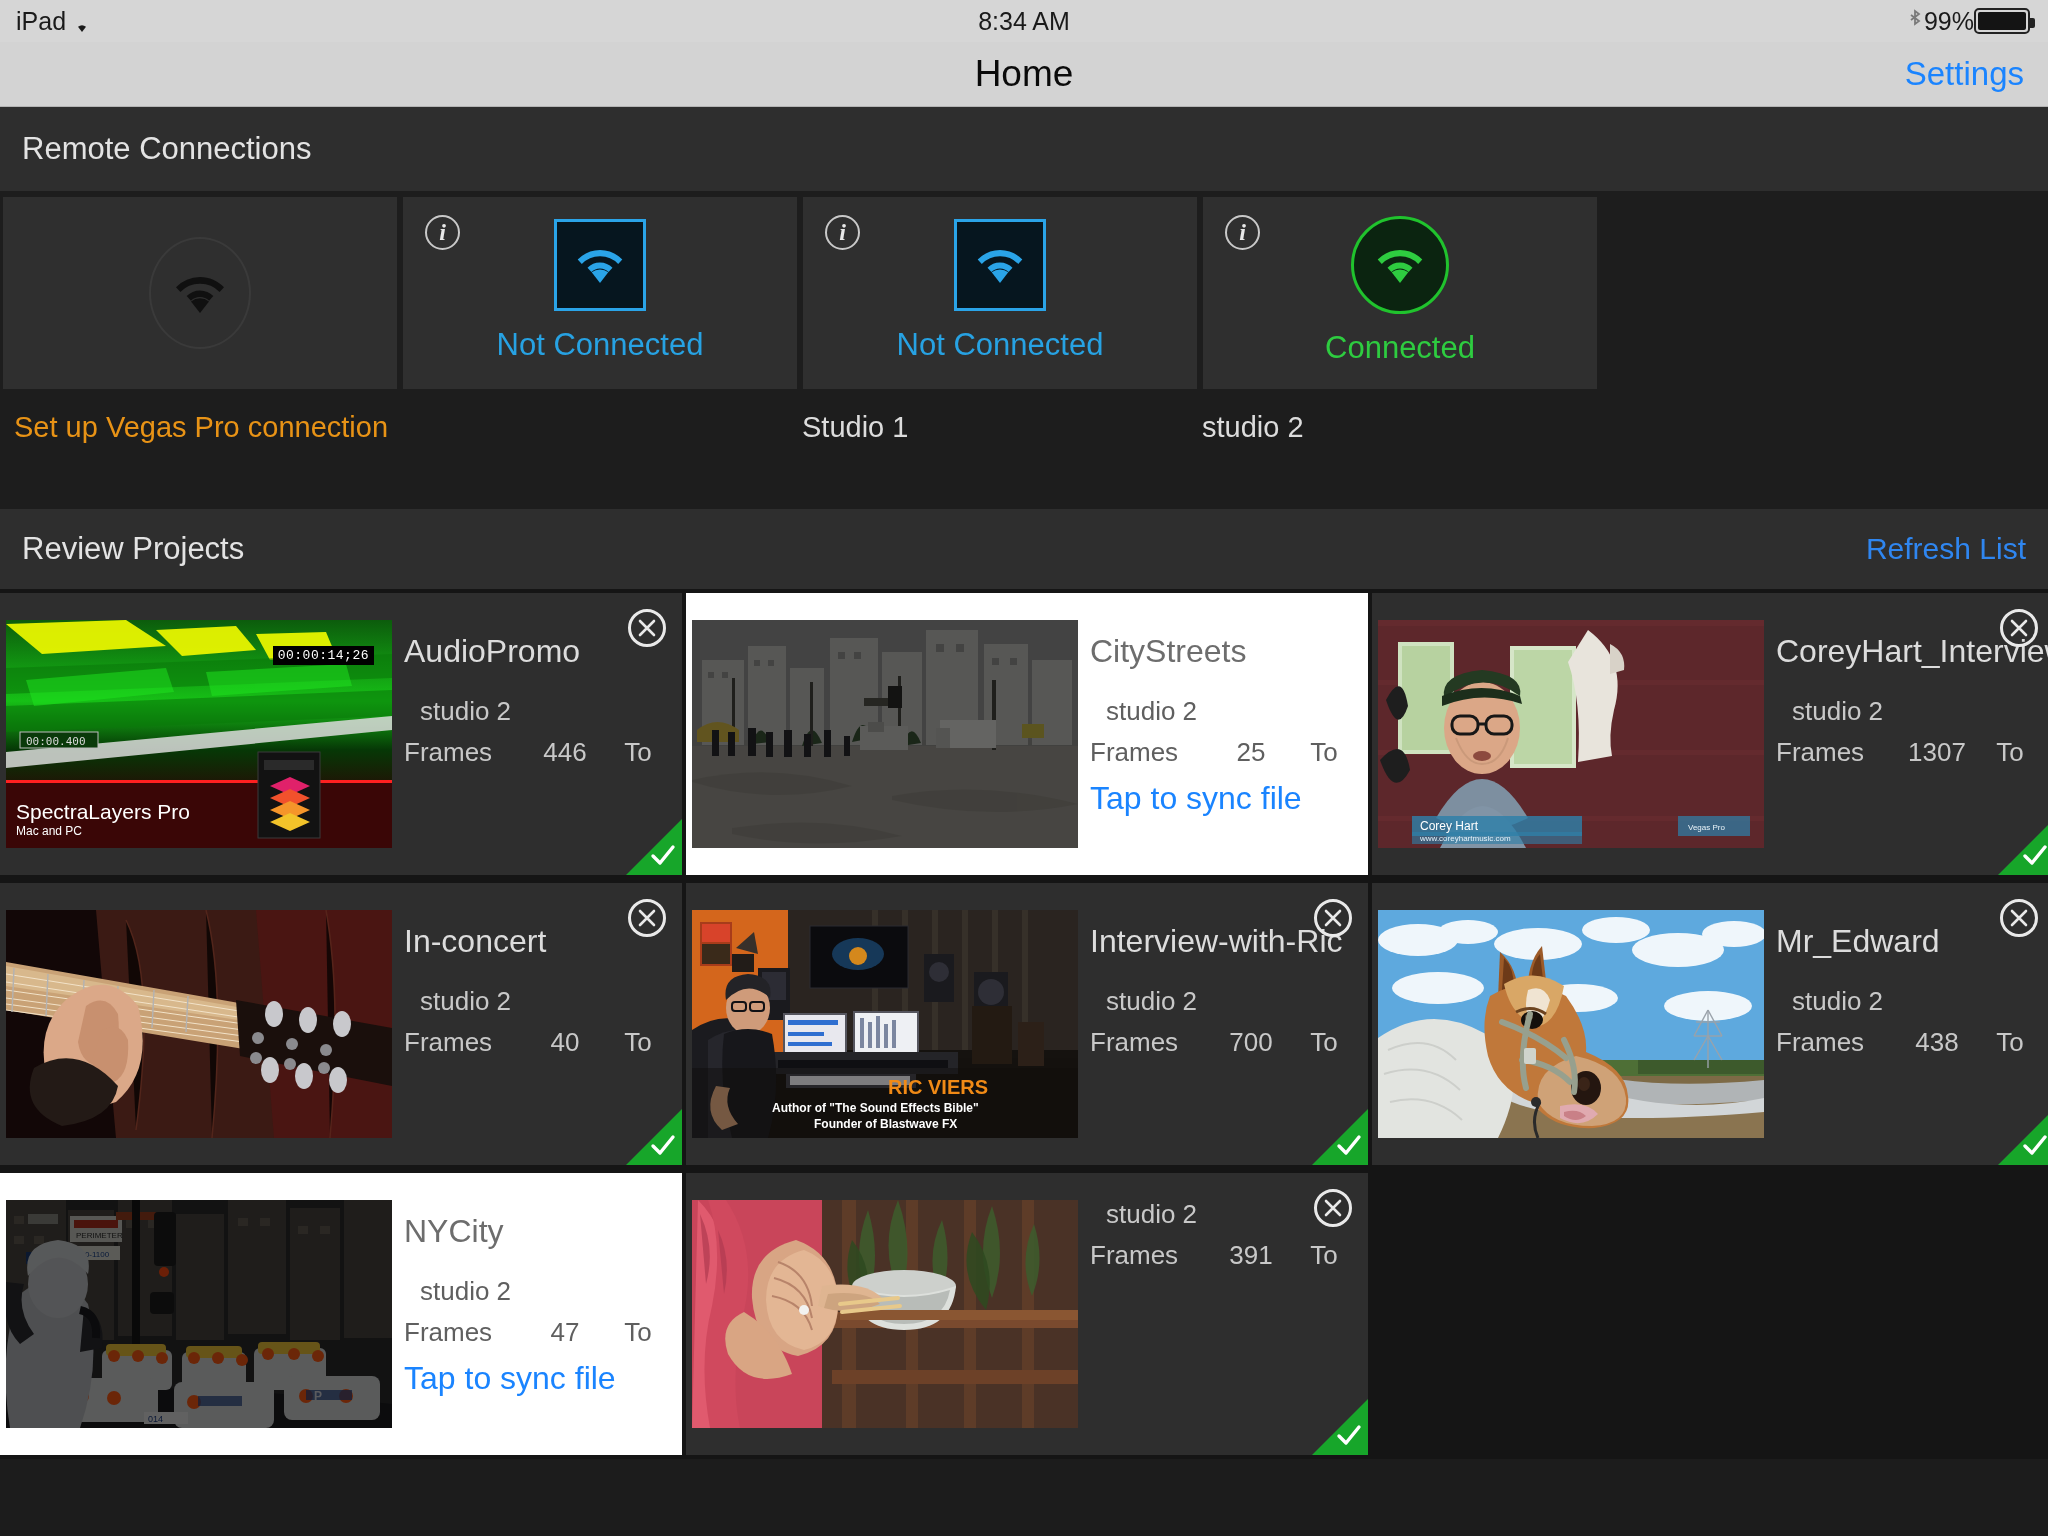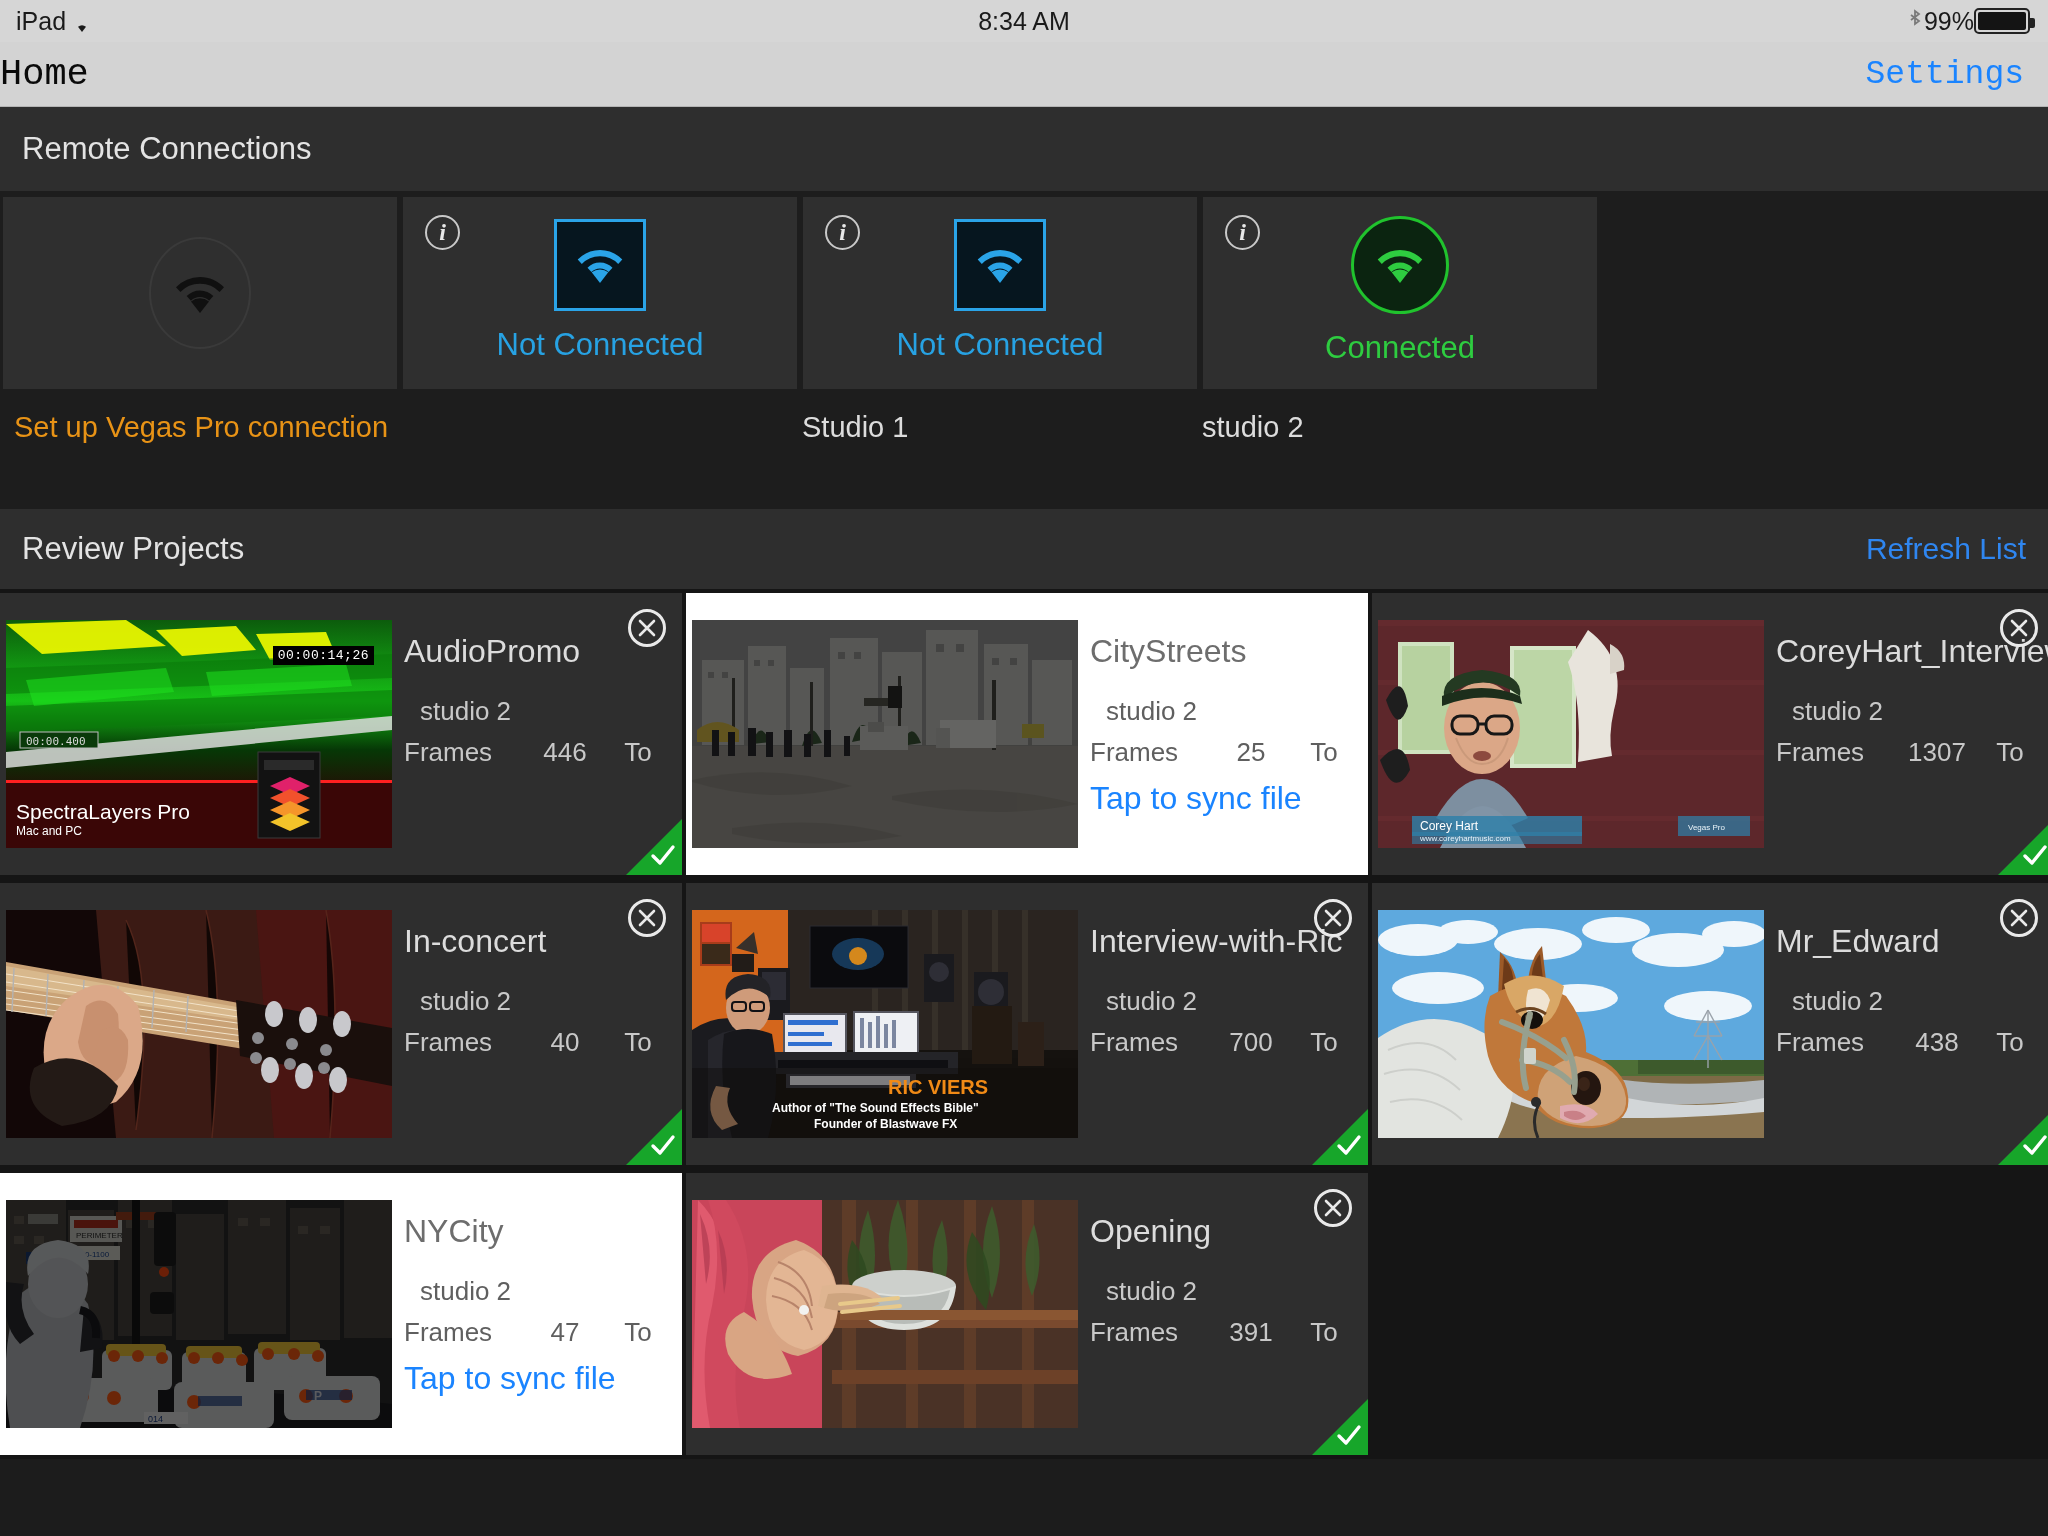--- a/index.html
+++ b/index.html
@@ -27,23 +27,22 @@
   }
   .battery::after{
     content:""; position:absolute; right:-7px; top:8px; width:5px; height:10px;
     background:#222; border-radius:0 2px 2px 0;
   }
   .battery i{ display:block; height:100%; background:#141414; border-radius:2px; }
 
   
   .navbar{
     height:65px; background:#d3d3d3; position:relative;
-    display:flex; align-items:center; 
+    display:flex; align-items:center; justify-content:center;
     border-bottom:1px solid #b4b4b4;
-    font-family:Liberation Mono, monospace;
   }
   .nav-title{ font-size:37px; color:#0a0a0a; font-weight:400; }
   .nav-action{
     position:absolute; right:24px; top:50%; transform:translateY(-50%);
     font-size:33px; color:#1a84ff;
   }
 
   
   .section-head{
     background:#2e2e2e; height:80px; display:flex; align-items:center;
@@ -893,21 +892,20 @@
           <path d="M136 94 q38-4 52 10 q-30 12 -56 4z" fill="#cda47f"></path>
           <circle cx="112" cy="110" r="5" fill="#f2f2f0"></circle>
           <g stroke="#e8c98a" stroke-width="4" fill="none" stroke-linecap="round">
             <path d="M148 104 L206 98"></path>
               <path d="M150 112 L208 106"></path>
           </g>
           <path d="M52 112 q34 20 48 62 q-44 16 -64-20 q-10-30 16-42z" fill="#d9a583"></path>
         </svg>
       </div>
       <div class="proj-meta">
-        <div class="proj-name">Opening</div>
         <div class="proj-station">studio 2</div>
         <div class="proj-frames">
           <span class="pf-lab">Frames</span>
           <span class="pf-v1">391</span>
           <span class="pf-to">To</span>
           <span class="pf-v2">479</span>
         </div>
       </div>
       <div class="close-btn">
         <svg viewBox="0 0 20 20">

